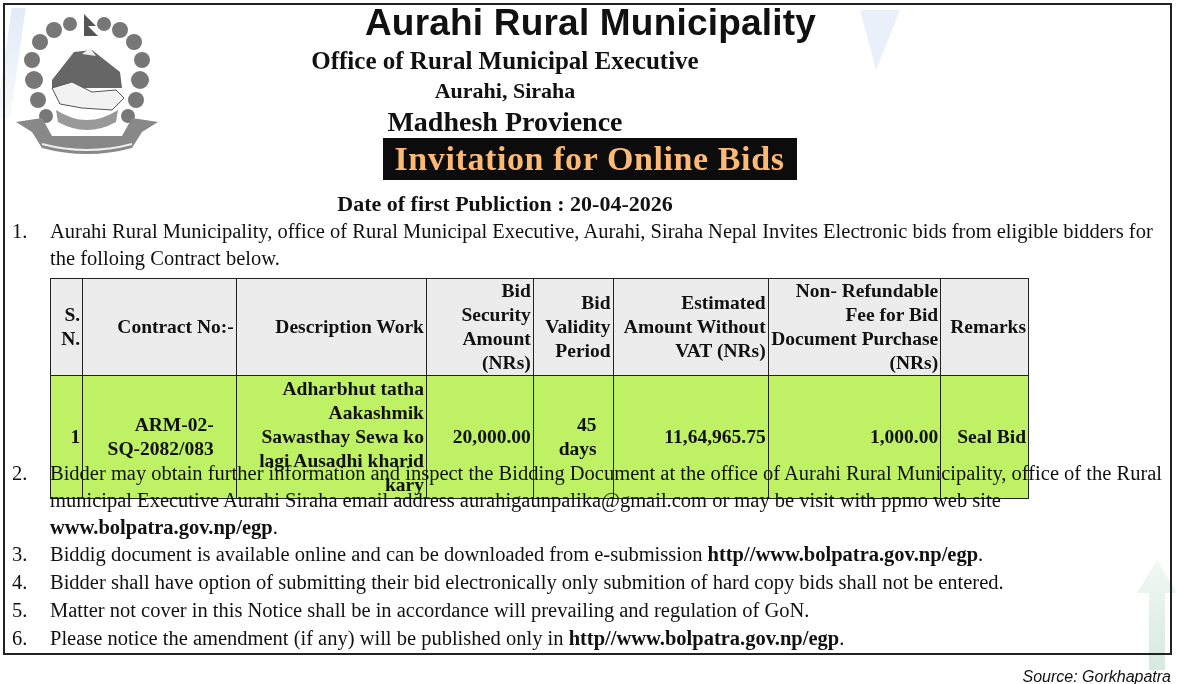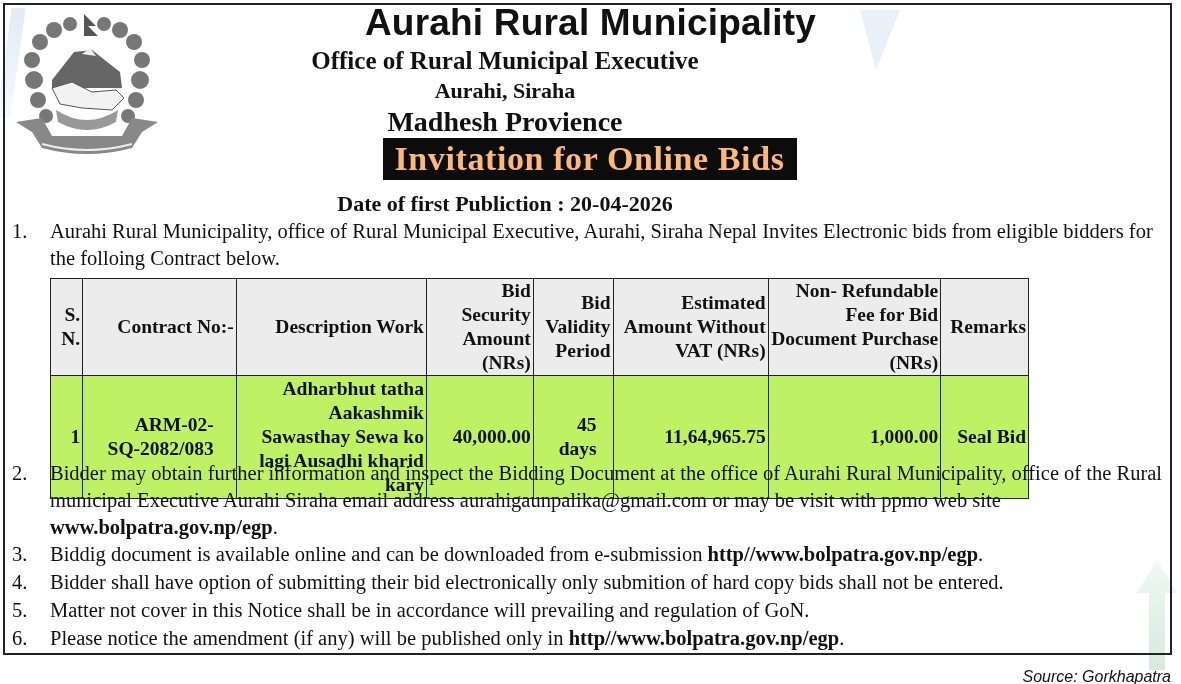--- a/index.html
+++ b/index.html
@@ -103,21 +103,21 @@
       <th>Estimated Amount Without VAT (NRs)</th>
       <th>Non- Refundable Fee for Bid Document Purchase (NRs)</th>
       <th>Remarks</th>
     </tr>
   </thead>
   <tbody>
     <tr>
       <td>1</td>
       <td style="padding:4px 22px">ARM-02-SQ-2082/083</td>
       <td>Adharbhut tatha Aakashmik Sawasthay Sewa ko lagi Ausadhi kharid kary</td>
-      <td>40,000.00</td>
+      <td>20,000.00</td>
       <td style="padding:12px 16px">45 days</td>
       <td>11,64,965.75</td>
       <td>1,000.00</td>
       <td>Seal Bid</td>
     </tr>
   </tbody>
 </table>
 
 <div class="para p2">
   <span class="num">2.</span>

